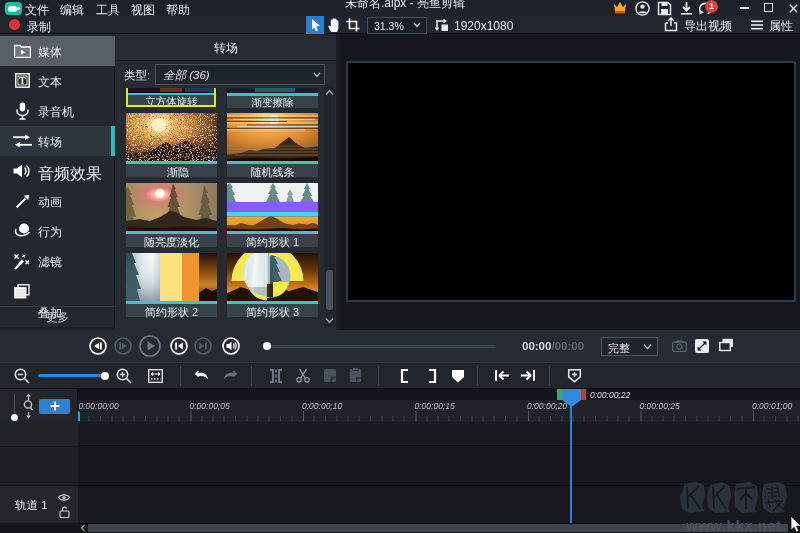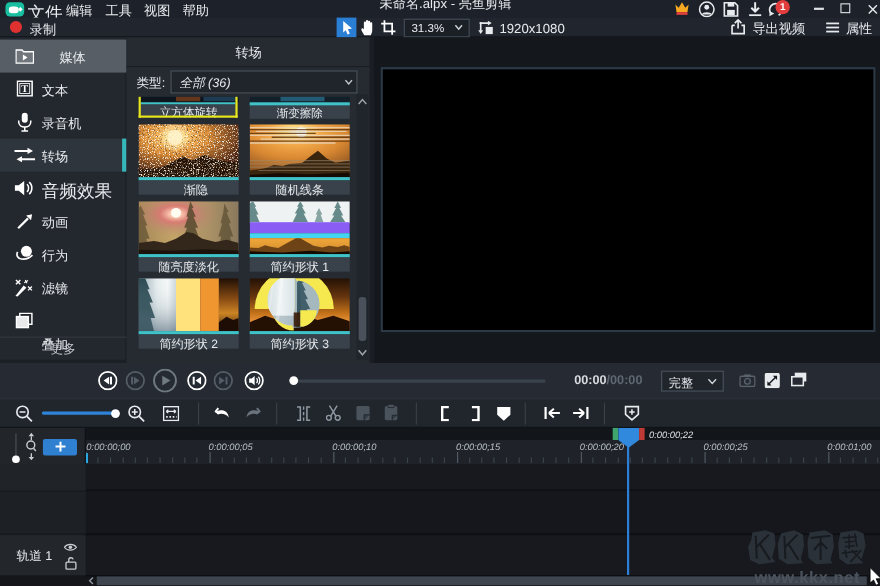--- a/index.html
+++ b/index.html
@@ -10,21 +10,21 @@
   .txt { color:#e7eaed; }
 </style>
 </head>
 <body>
 <div id="stage">
 
   <div class="abs" style="left:0;top:0;width:800px;height:16px;background:#1d222a;"></div>
   <div class="abs" style="left:5px;top:2px;width:17px;height:13px;border-radius:4px;background:#19bfa0;"></div>
   <div class="abs" style="left:8px;top:5.5px;width:9px;height:6px;border-radius:3px;background:#fff;"></div>
   <div class="abs" style="left:16.5px;top:7px;width:3px;height:3px;background:#fff;transform:rotate(45deg);"></div>
-  <div class="abs txt" style="left:25px;top:2px;font-size:16px;">文件</div>
+  <div class="abs txt" style="left:25px;top:2px;font-size:12px;">文件</div>
   <div class="abs txt" style="left:60px;top:2px;font-size:12px;">编辑</div>
   <div class="abs txt" style="left:96px;top:2px;font-size:12px;">工具</div>
   <div class="abs txt" style="left:131px;top:2px;font-size:12px;">视图</div>
   <div class="abs txt" style="left:166px;top:2px;font-size:12px;">帮助</div>
   <div class="abs txt" style="left:345px;top:-5px;font-size:12px;">未命名.alpx - 亮鱼剪辑</div>
 
   <div class="abs" style="left:612px;top:1px;width:16px;height:14px;">
     <svg width="16" height="14" viewBox="0 0 16 14">
       <path d="M2 3 L5 6 L8 1 L11 6 L14 3 L13 10 L3 10 Z" fill="#f6a821"></path>
       <rect x="3" y="10" width="10" height="2.5" fill="#e2403a"></rect>
@@ -136,21 +136,21 @@
   <div class="abs" style="left:0;top:126px;width:115px;height:30px;background:#2f353d;"></div>
   <div class="abs" style="left:111px;top:126px;width:4px;height:30px;background:#35b8ba;"></div>
 
   <div class="abs" style="left:14px;top:43px;width:17px;height:15px;">
     <svg width="17" height="15" viewBox="0 0 17 15">
       <path d="M0.5 2.5 H6 L7.5 4 H16.5 V14.5 H0.5 Z" fill="none" stroke="#fff" stroke-width="1.3"></path>
       <path d="M0.5 2.5 H6 L7.5 4 H16.5 V14.5 H0.5 Z" fill="#fff" fill-opacity="0.15"></path>
       <path d="M6.8 6.5 L11 9.2 L6.8 11.9 Z" fill="#fff"></path>
     </svg>
   </div>
-  <div class="abs txt" style="left:38px;top:44px;font-size:12px;margin-left:16px;">媒体</div>
+  <div class="abs txt" style="left:38px;top:44px;font-size:12px;">媒体</div>
   <div class="abs" style="left:15px;top:73px;width:15px;height:15px;">
     <svg width="15" height="15" viewBox="0 0 15 15">
       <rect x="0.8" y="0.8" width="13.4" height="13.4" fill="none" stroke="#fff" stroke-width="1.4"></rect>
       <rect x="3" y="3" width="9" height="9" fill="none" stroke="#fff" stroke-width="0.8"></rect>
       <text x="7.5" y="10.8" font-size="9.5" font-weight="bold" fill="#fff" text-anchor="middle" font-family="Liberation Serif,serif">T</text>
     </svg>
   </div>
   <div class="abs txt" style="left:38px;top:74px;font-size:12px;">文本</div>
   <div class="abs" style="left:16px;top:102px;width:13px;height:18px;">
     <svg width="13" height="18" viewBox="0 0 13 18">

